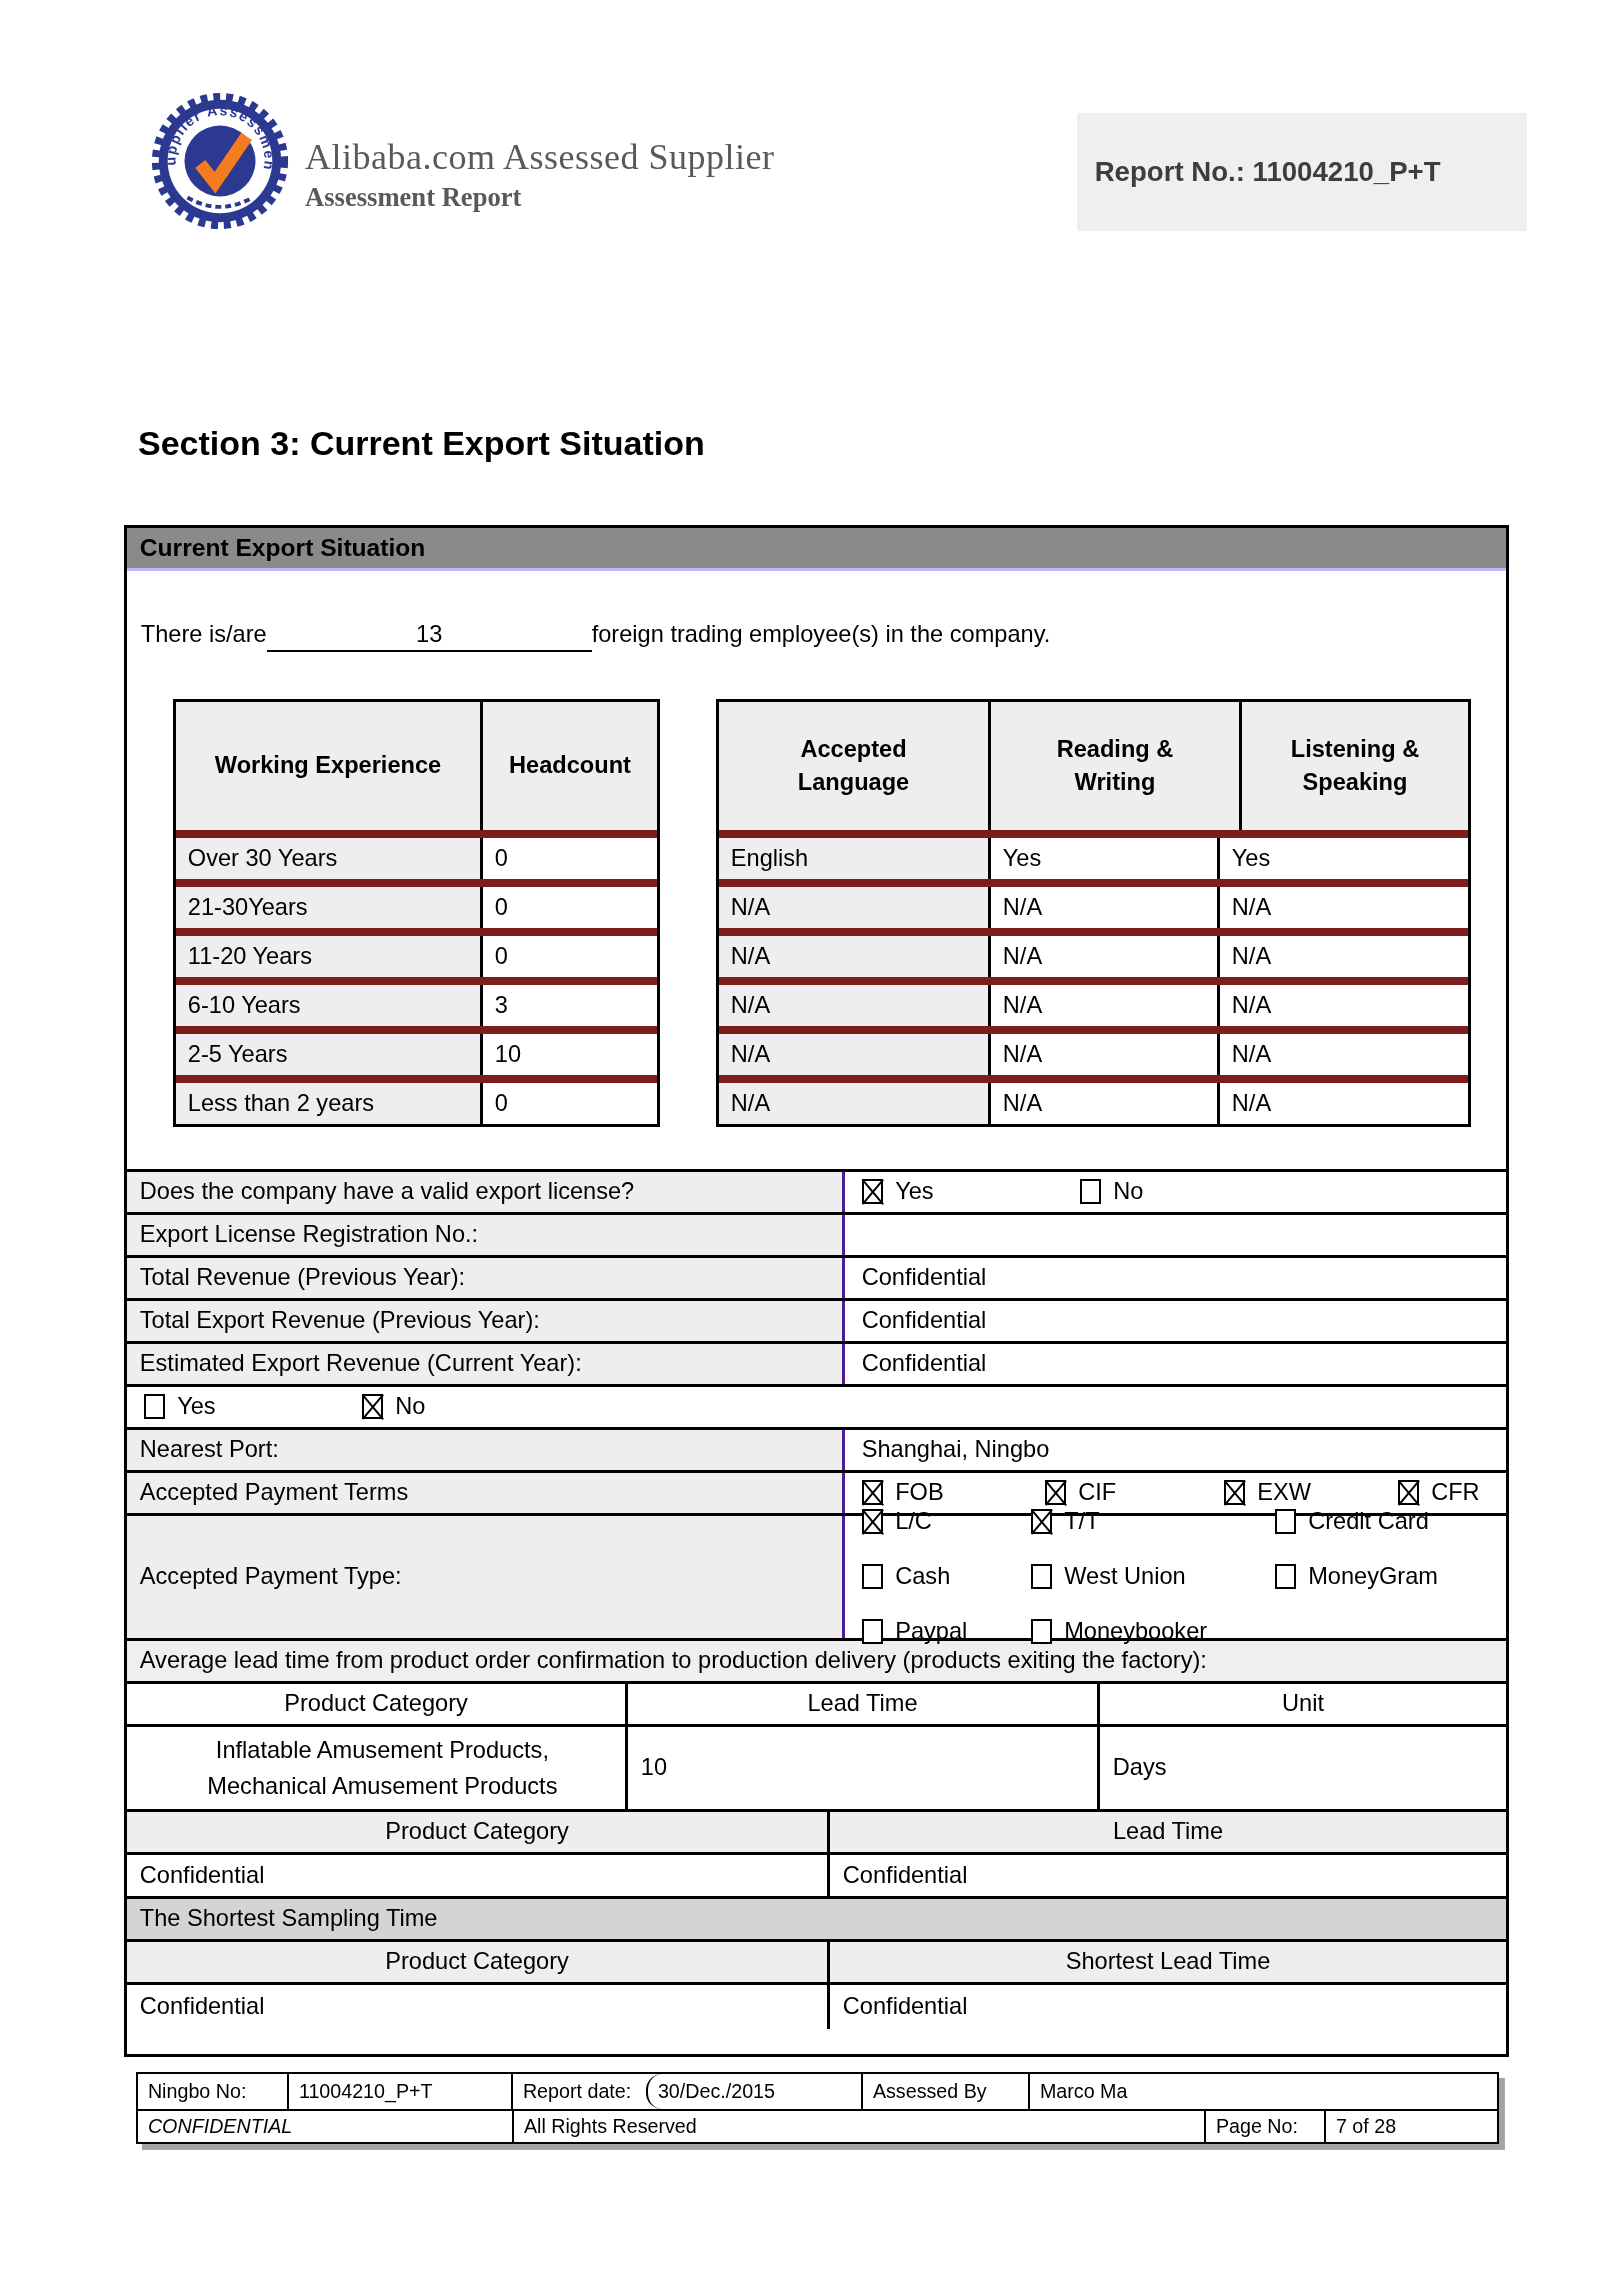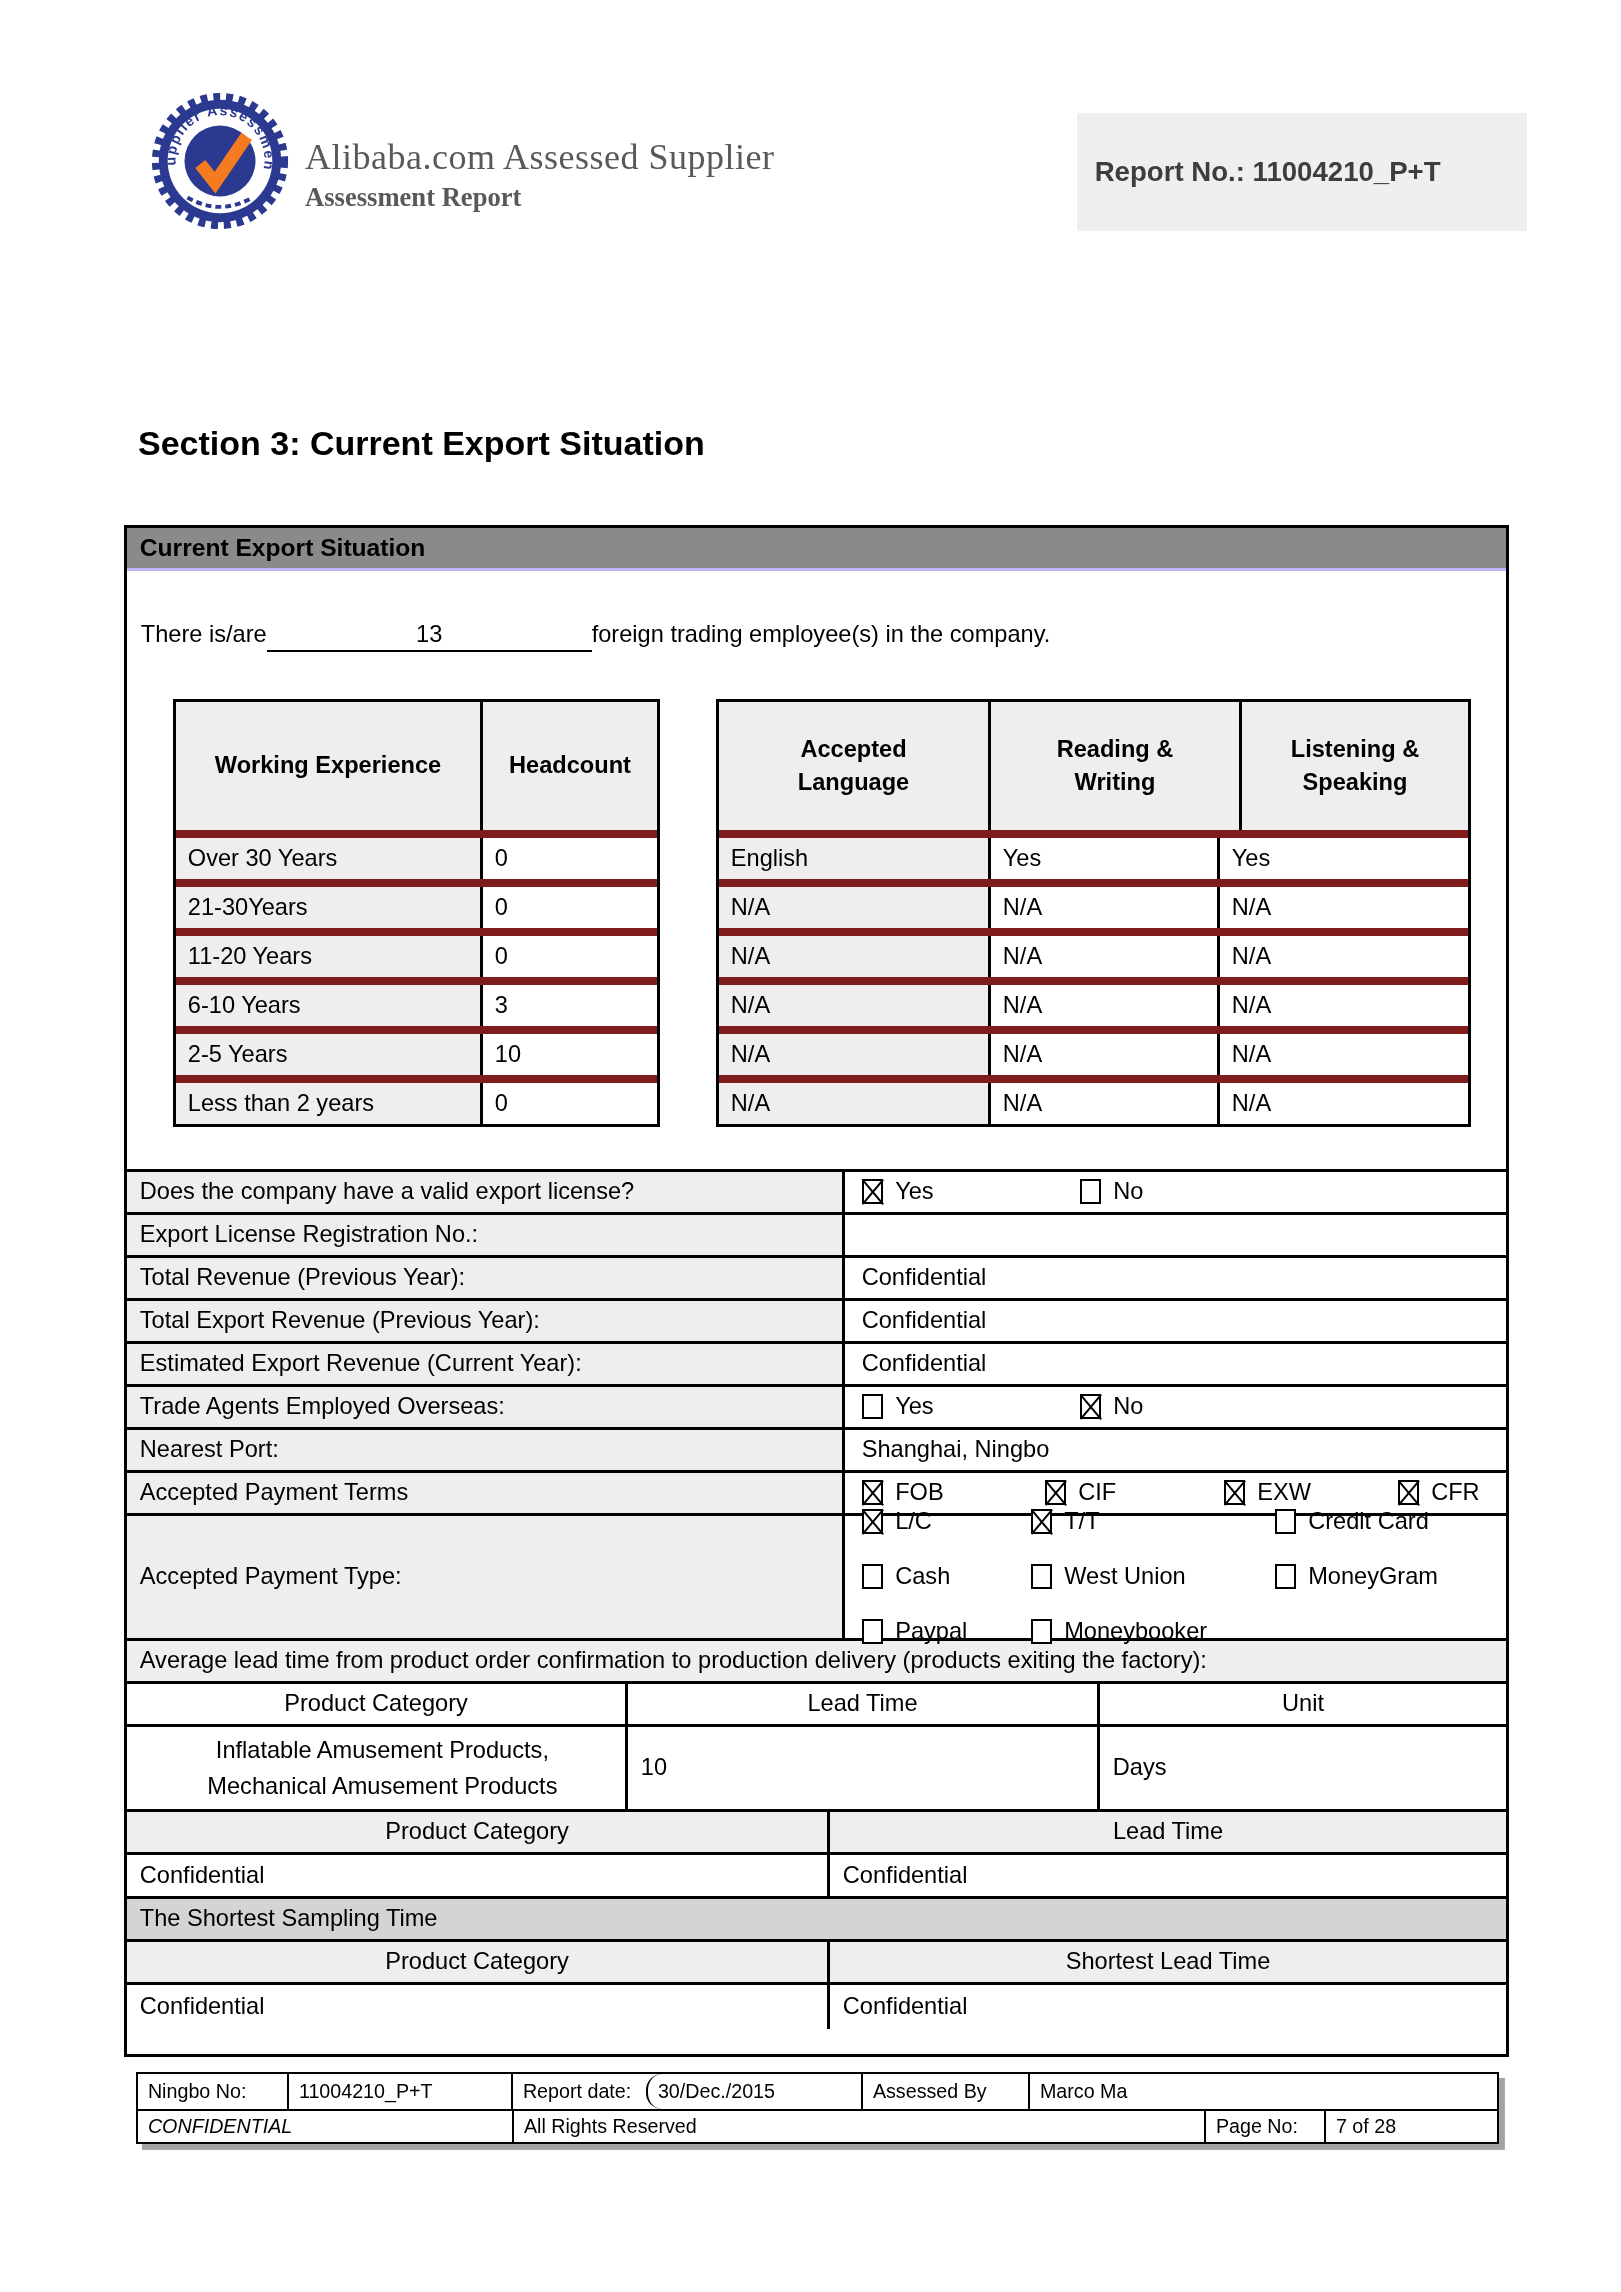--- a/index.html
+++ b/index.html
@@ -44,21 +44,21 @@
   .exp .c2 { flex: 1; }
   .lang { width: 755px; }
   .lang .c1 { flex: 0 0 269px; }
   .lang .c2 { flex: 0 0 229px; }
   .lang .c3 { flex: 1; }
 
   
   .qblock { margin-top: 42px; border-top: 3px solid #000; }
   .qrow { display: flex; height: 43px; border-bottom: 3px solid #000; }
   .qrow.tall { height: 125px; }
-  .ql { flex: 0 0 718px; background: #eeeeee; border-right: 3px solid #000000;
+  .ql { flex: 0 0 718px; background: #eeeeee; border-right: 3px solid #4c1d95;
         display: flex; align-items: center; padding-left: 12.8px; font-size: 23.6px; }
   .qr { flex: 1; display: flex; align-items: center; padding-left: 16.7px; font-size: 23.6px; background: #fff; }
 
   .cb { position: relative; display: inline-block; width: 21.7px; height: 25.6px;
         border: 2px solid #000; background: #fff; flex: 0 0 auto; margin-right: 11.8px; }
   .cb.checked::before, .cb.checked::after { content: ""; position: absolute; left: 50%; top: 50%;
         width: 31.5px; height: 2px; background: #000; margin-left: -15.8px; margin-top: -1px; }
   .cb.checked::before { transform: rotate(50deg); }
   .cb.checked::after { transform: rotate(-50deg); }
   .opt { display: inline-flex; align-items: center; }
@@ -236,21 +236,20 @@
       </div>
       <div class="qrow">
         <div class="ql">Total Export Revenue (Previous Year):</div>
         <div class="qr">Confidential</div>
       </div>
       <div class="qrow">
         <div class="ql">Estimated Export Revenue (Current Year):</div>
         <div class="qr">Confidential</div>
       </div>
       <div class="qrow">
-        <div class="ql">Trade Agents Employed Overseas:</div>
         <div class="qr">
           <span class="opt w221">
             <span class="cb"></span>
             <span>Yes</span>
           </span>
           <span class="opt">
             <span class="cb checked"></span>
             <span>No</span>
           </span>
         </div>

